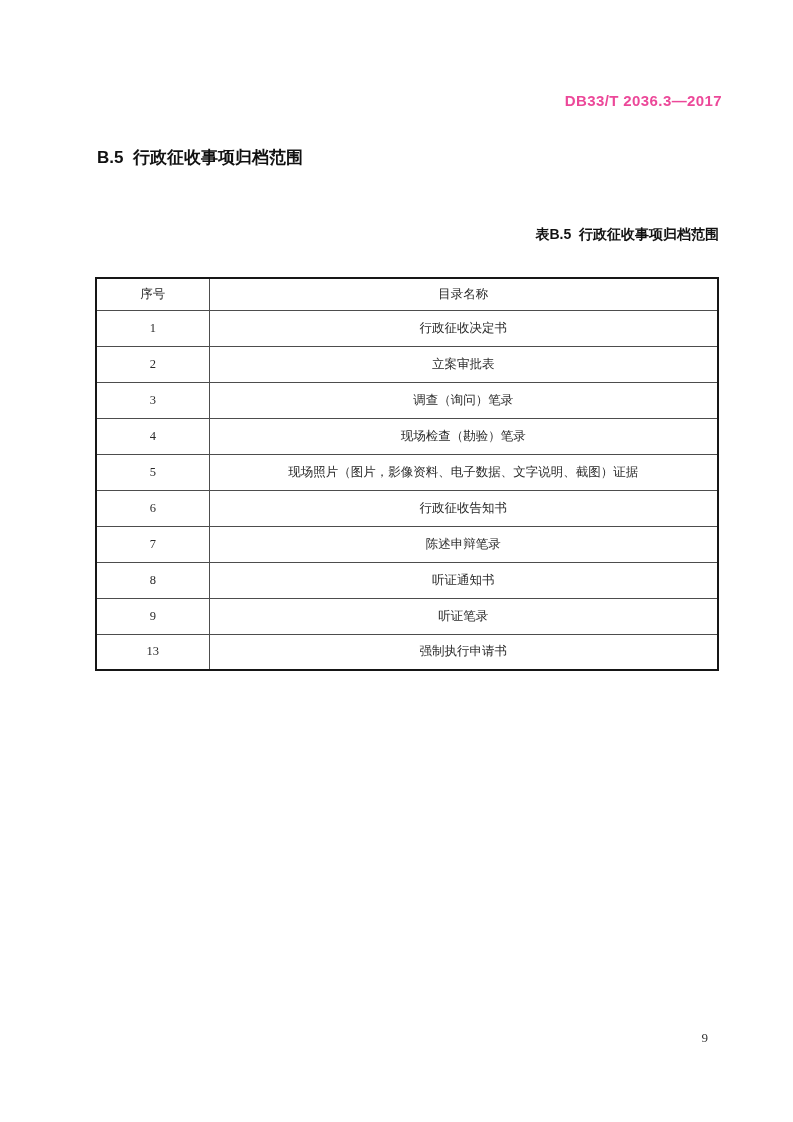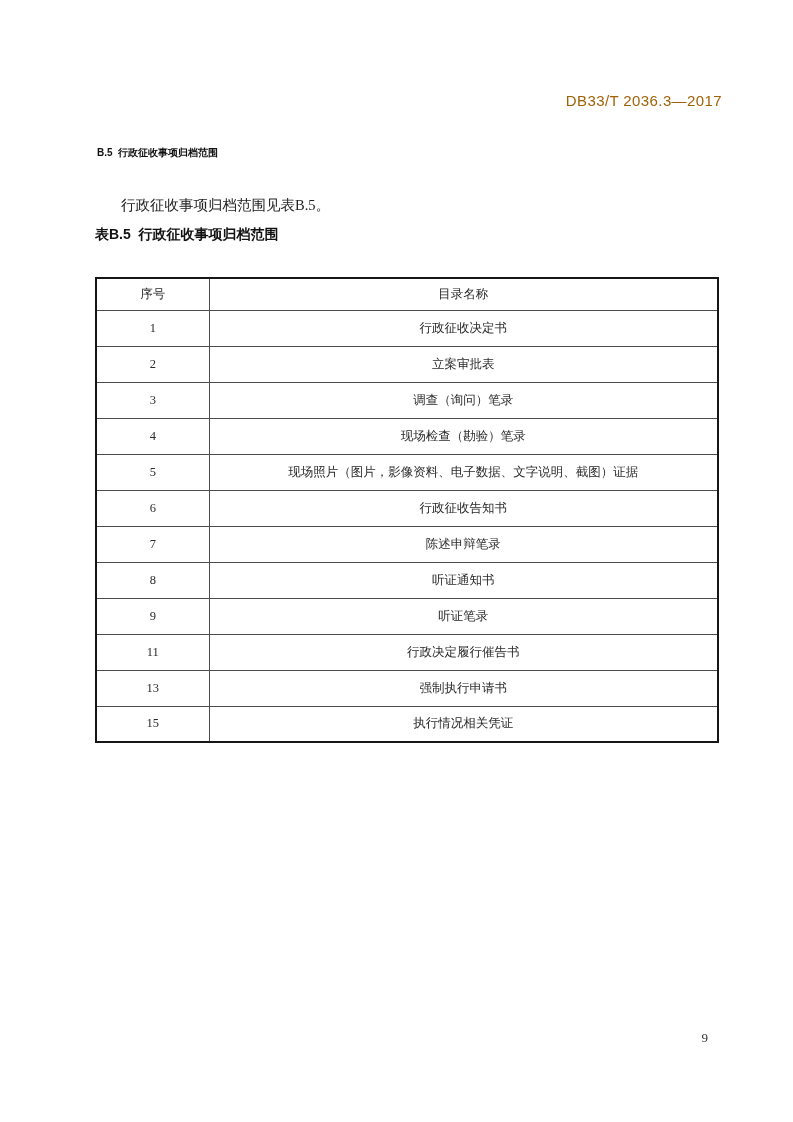--- a/index.html
+++ b/index.html
@@ -11,51 +11,51 @@
     background: #ffffff;
     font-family: "Liberation Serif", "DejaVu Serif", serif;
     color: #1c1c1c;
     overflow: hidden;
   }
   .doc-number {
     position: absolute;
     top: 92px;
     right: 71px;
     font-family: "Liberation Sans", "DejaVu Sans", sans-serif;
-    font-weight: 400;
+    font-weight: 700;
     font-size: 15px;
     letter-spacing: 0.4px;
-    color: #a16207;
+    color: #ec4899;
     white-space: pre;
   }
   .section-heading {
     position: absolute;
     top: 146px;
     left: 97px;
     font-family: "Liberation Sans", "DejaVu Sans", sans-serif;
     font-weight: 700;
-    font-size: 10px;
+    font-size: 17px;
     color: #111;
     white-space: pre;
     text-align: right;
   }
   .intro-paragraph {
     position: absolute;
     top: 196px;
     left: 121px;
     font-size: 14.5px;
     color: #222;
     white-space: pre;
   }
   .table-caption {
     position: absolute;
     top: 226px;
     left: 95px;
     width: 624px;
-    text-align: left;
+    text-align: right;
     font-family: "Liberation Sans", "DejaVu Sans", sans-serif;
     font-weight: 700;
     font-size: 14px;
     color: #111;
     white-space: pre;
   }
   table.archive-table {
     position: absolute;
     top: 277px;
     left: 95px;
@@ -85,21 +85,20 @@
 </style>
 </head>
 <body>
 
 <div class="page">
 
   <div class="doc-number">DB33/T 2036.3—2017</div>
 
   <div class="section-heading">B.5  行政征收事项归档范围</div>
 
-  <div class="intro-paragraph">行政征收事项归档范围见表B.5。</div>
 
   <div class="table-caption">表B.5  行政征收事项归档范围</div>
 
   <table class="archive-table">
     <colgroup>
       <col class="col-no">
       <col class="col-name">
     </colgroup>
     <tbody>
       <tr class="header-row">
@@ -146,35 +145,27 @@
     <td>8</td>
     <td>听证通知书</td>
   </tr>
 
   <tr class="body-row">
     <td>9</td>
     <td>听证笔录</td>
   </tr>
 
 
-  <tr class="body-row">
-    <td>11</td>
-    <td>行政决定履行催告书</td>
-  </tr>
 
 
   <tr class="body-row">
     <td>13</td>
     <td>强制执行申请书</td>
   </tr>
 
 
-  <tr class="body-row">
-    <td>15</td>
-    <td>执行情况相关凭证</td>
-  </tr>
 
 </tbody>
   </table>
 
   <div class="page-number">9</div>
 
 </div>
 
 </body></html>

